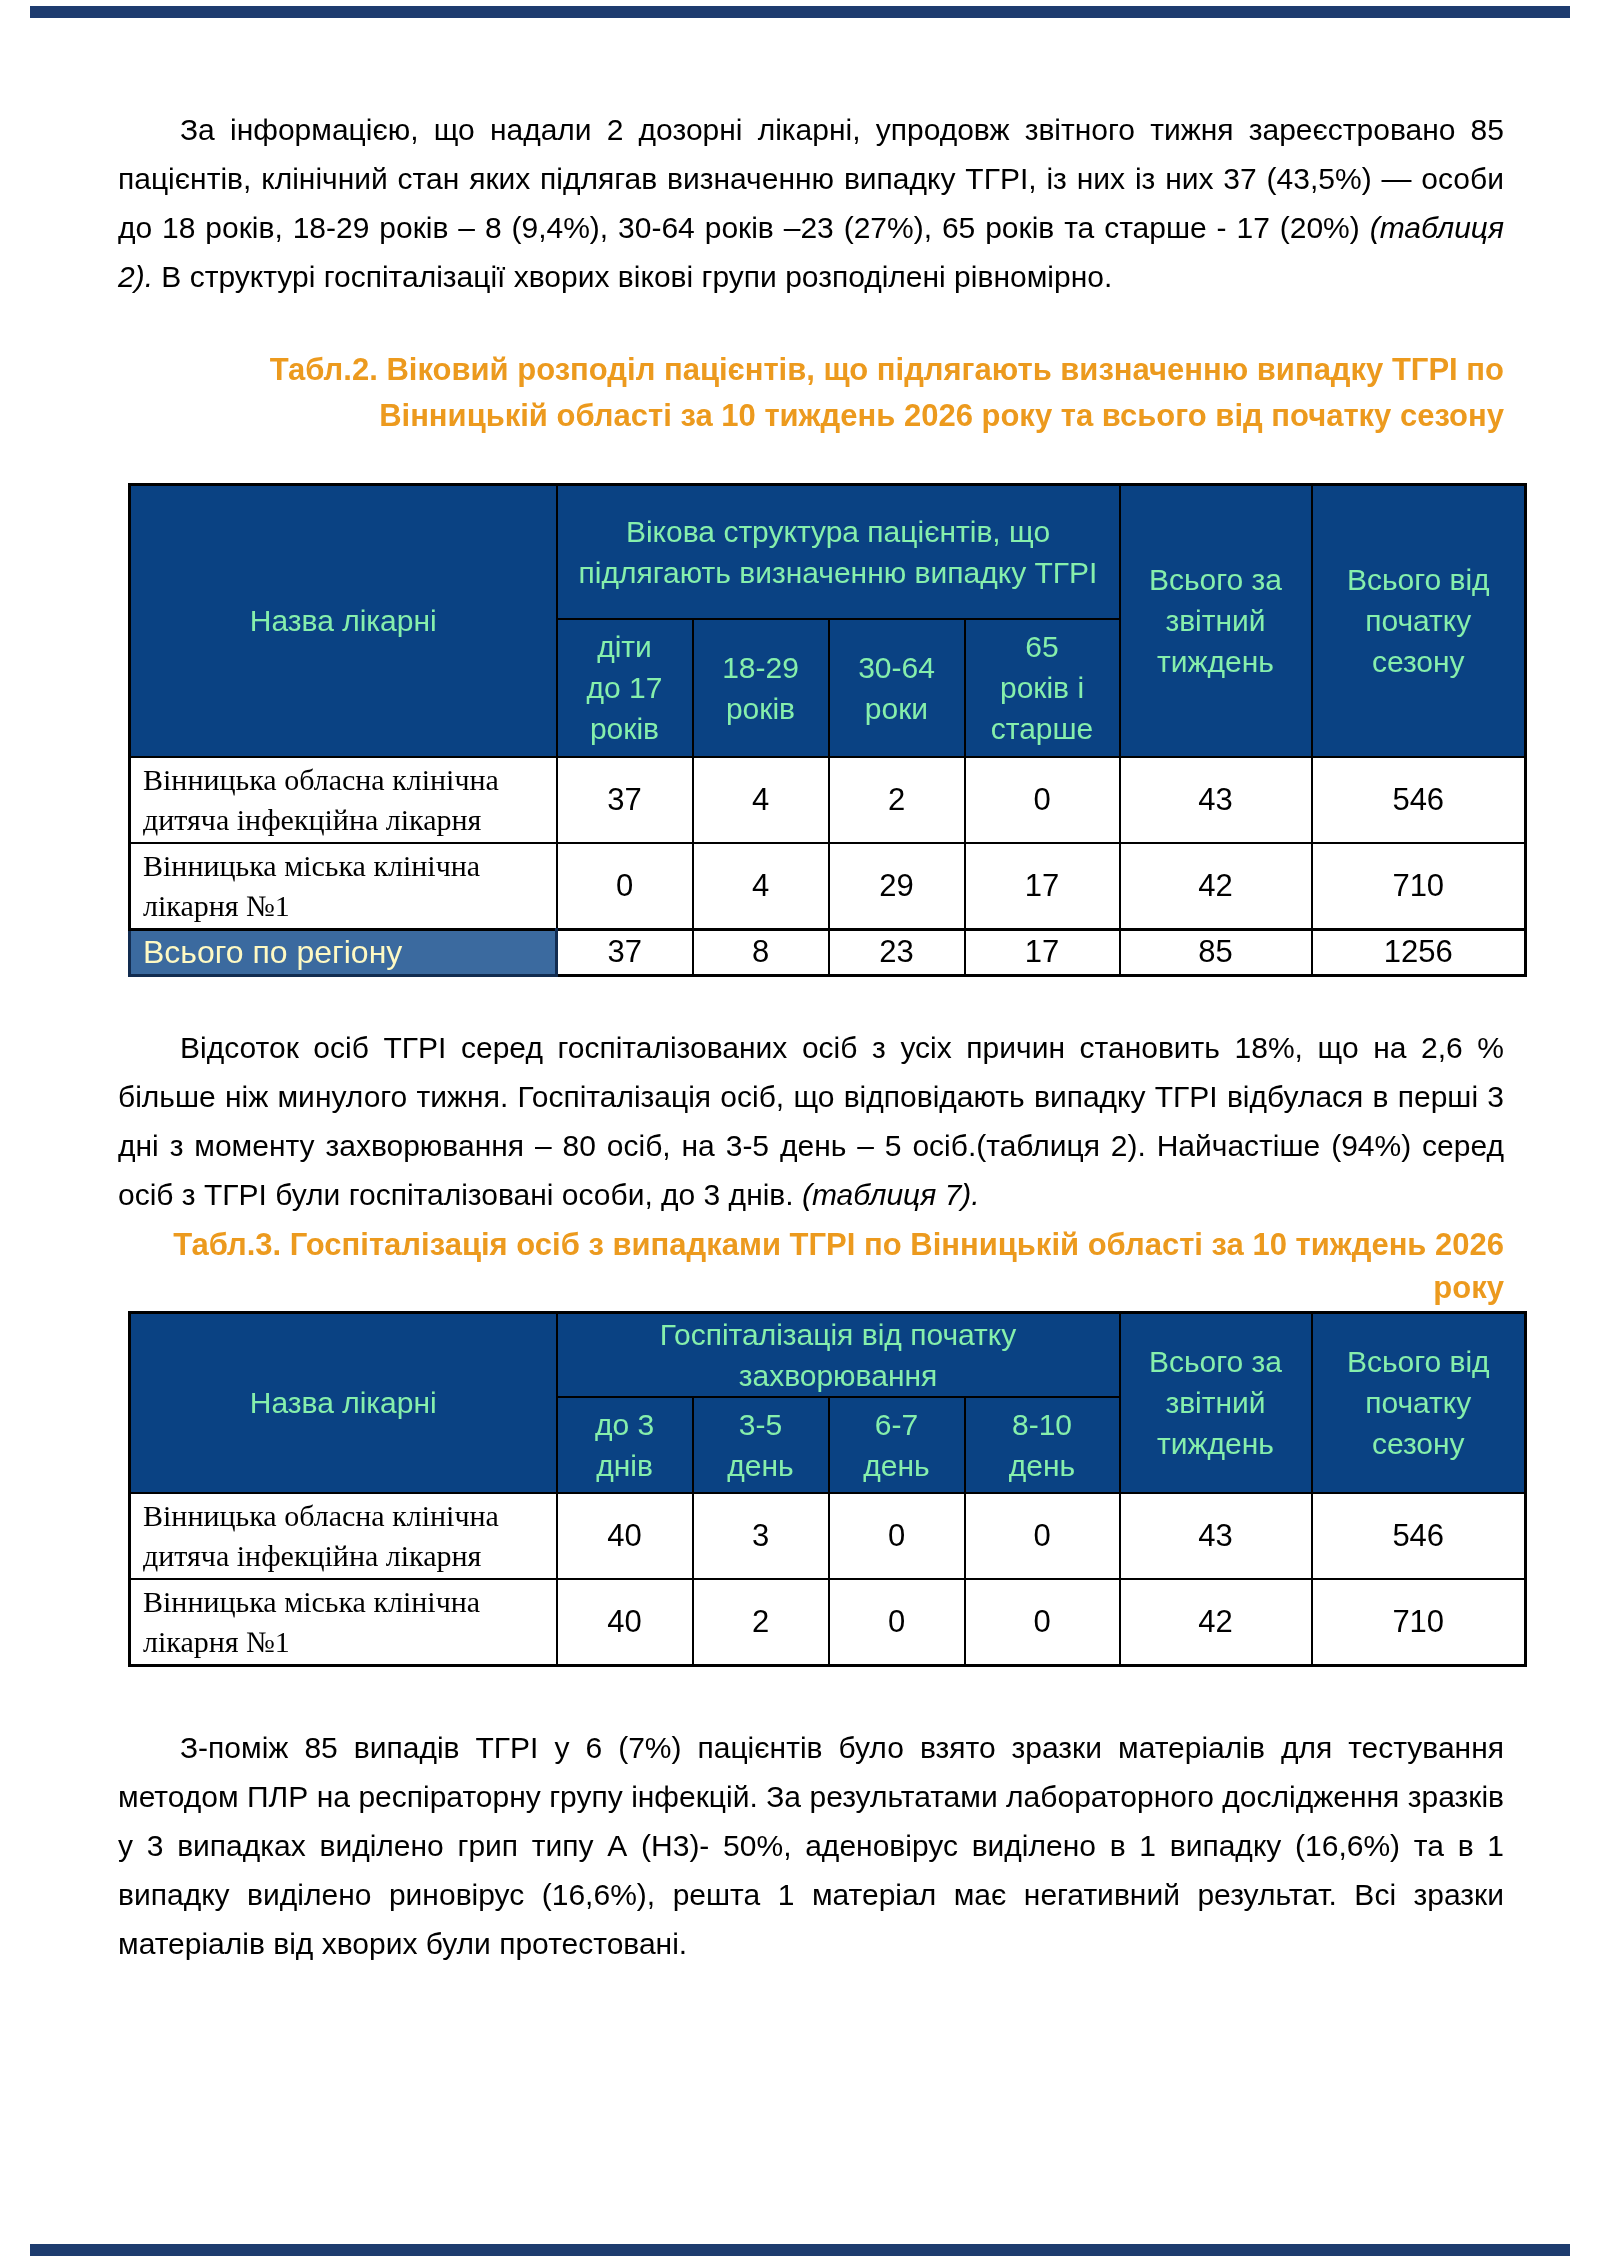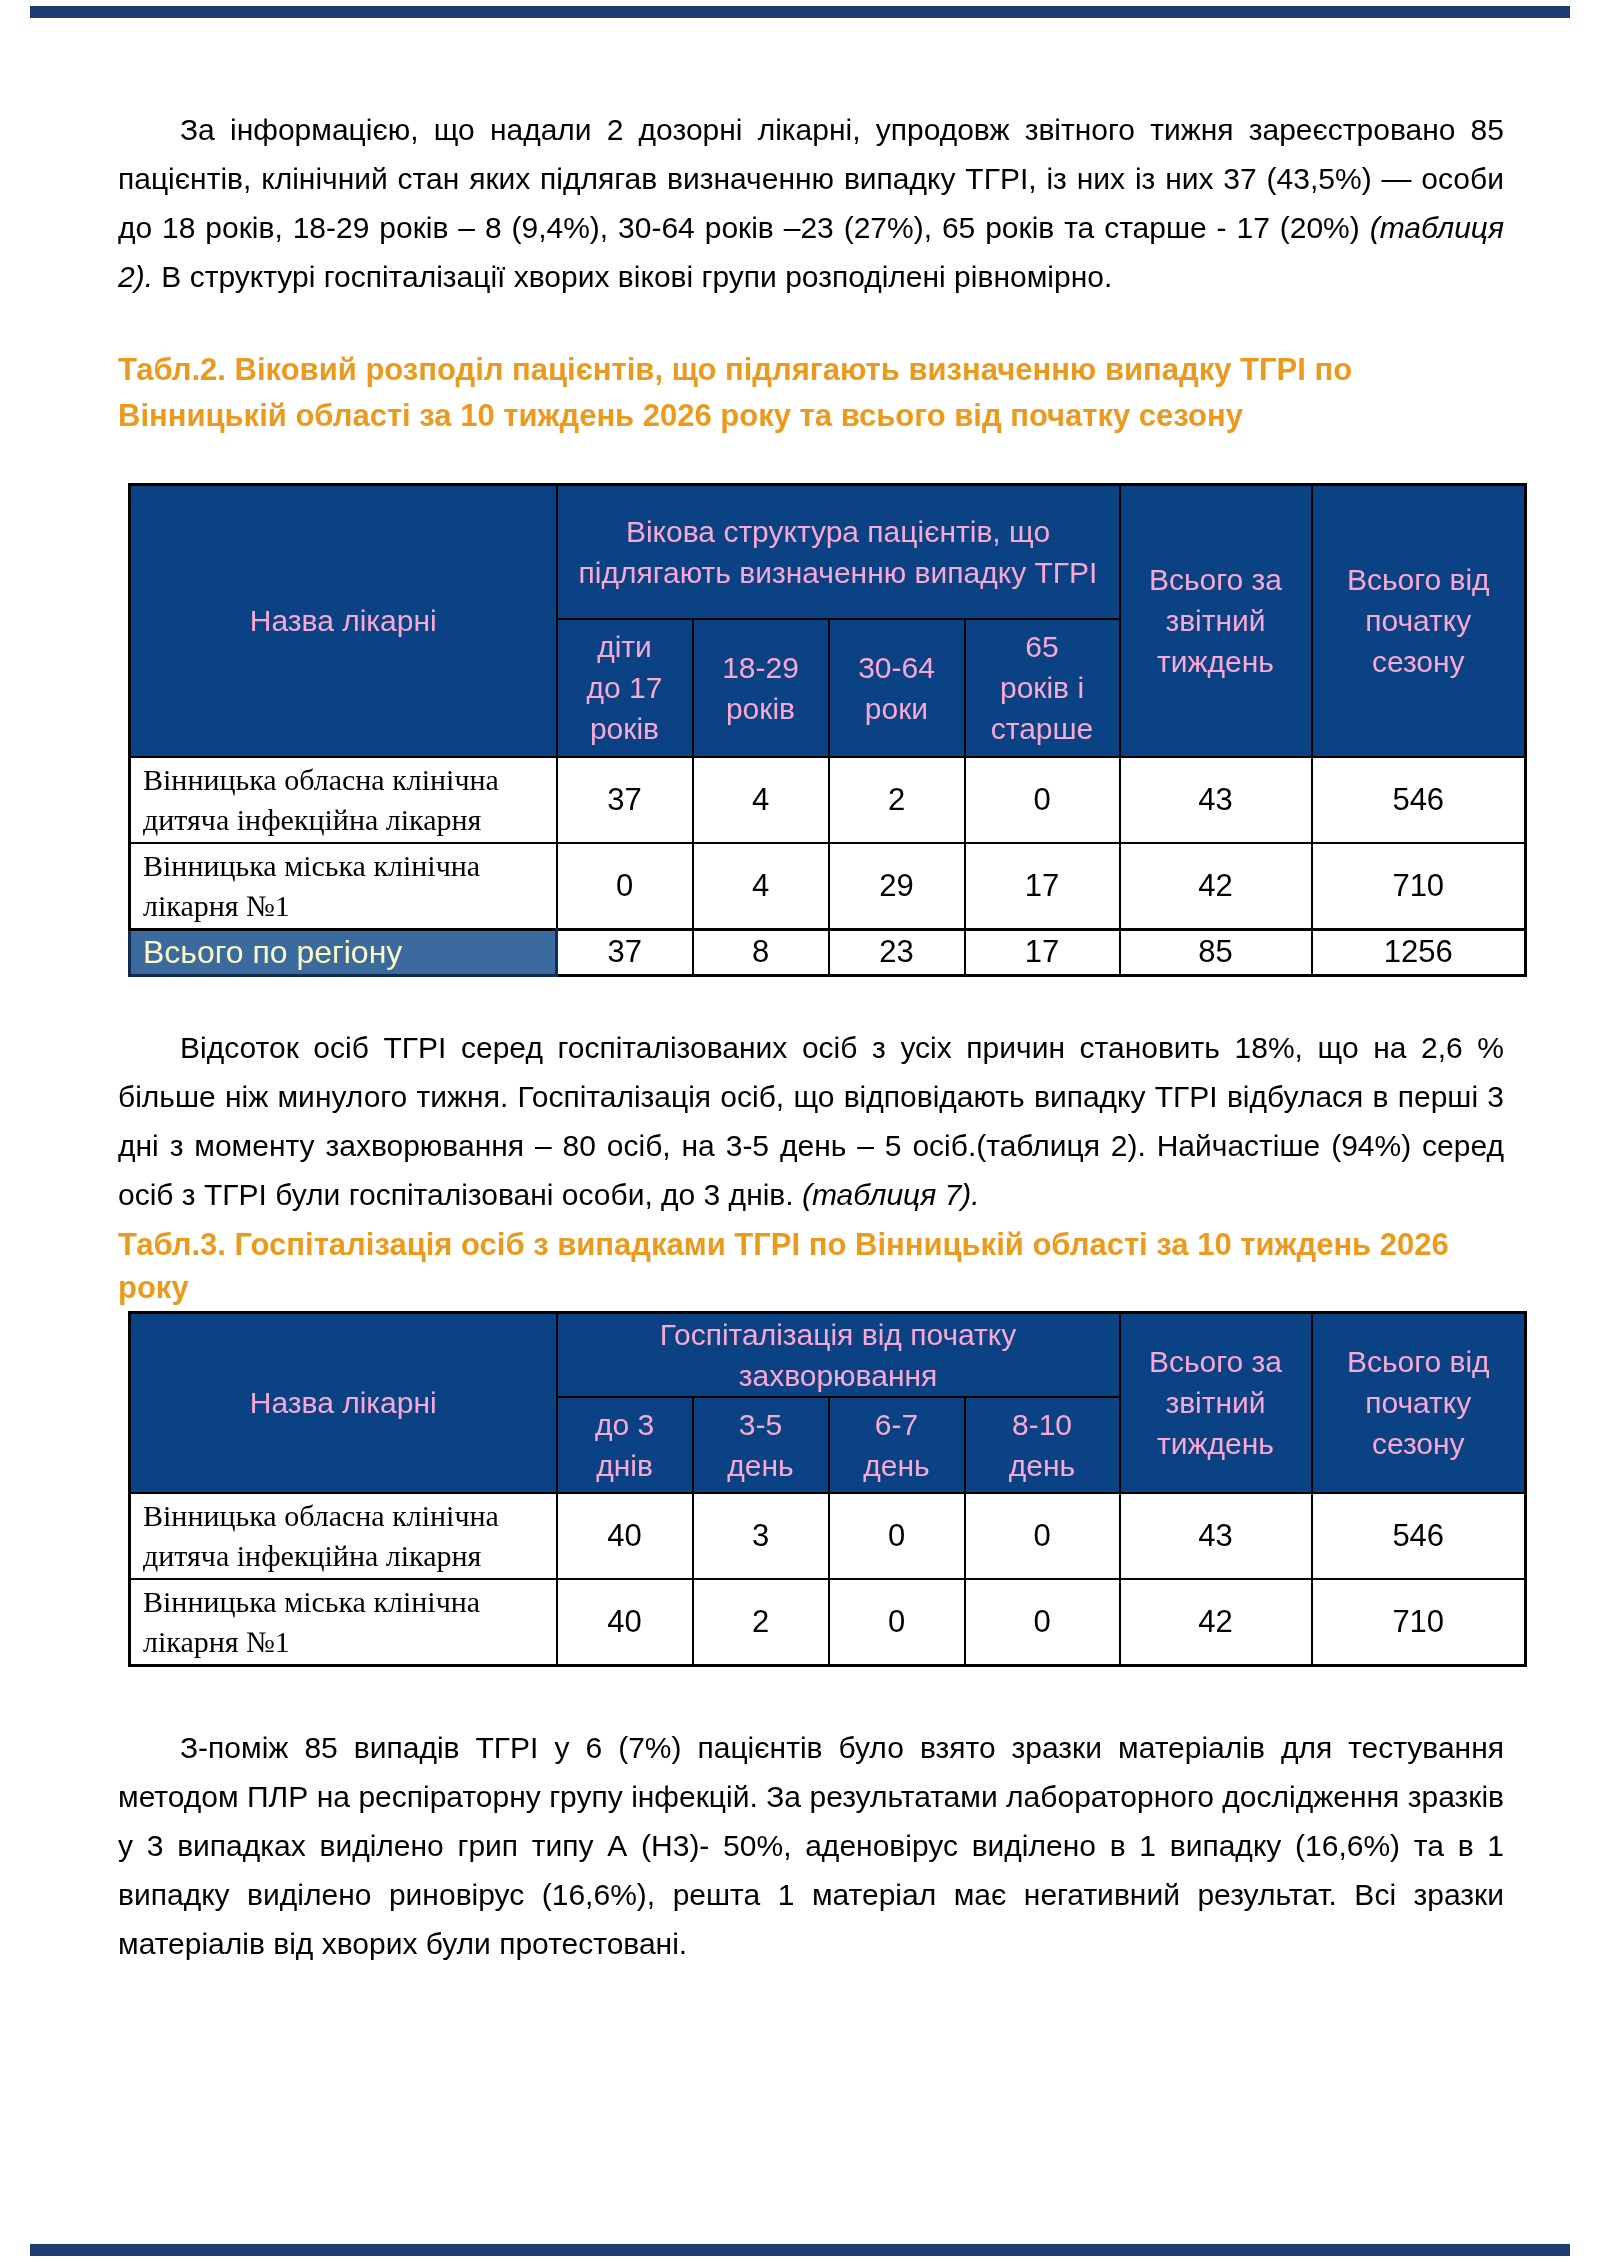--- a/index.html
+++ b/index.html
@@ -27,33 +27,33 @@
     margin: 0;
   }
   .para em { font-style: italic; }
   #p1 { margin-top: 105px; }
   #p2 { margin-top: 46px; }
   #p3 { margin-top: 56px; }
 
   .caption {
     font-weight: bold; color: #EC9A1E;
     font-size: 31px; line-height: 46px;
-    text-align: left; margin: 0;
+    text-align: right; margin: 0;
   }
   #caption2 { margin-top: 46px; }
   #caption3 { margin-top: 4px; line-height: 43px; }
 
   table.t {
     border-collapse: collapse; table-layout: fixed;
     width: 1396px; margin-left: 10px;
     border: 3px solid #000;
   }
   .t th, .t td { border: 2px solid #000; overflow: hidden; }
   .t th {
-    background: #0A4283; color: #f9a8d4; font-weight: normal;
+    background: #0A4283; color: #86efac; font-weight: normal;
     font-size: 30px; line-height: 41px;
     white-space: pre-line; text-align: center; vertical-align: middle;
     padding: 0 6px;
   }
   .t td.name {
     font-family: "Liberation Serif", serif;
     font-size: 30px; line-height: 40px;
     text-align: left; vertical-align: middle;
     padding: 2px 8px 2px 12px;
     background: #fff;

